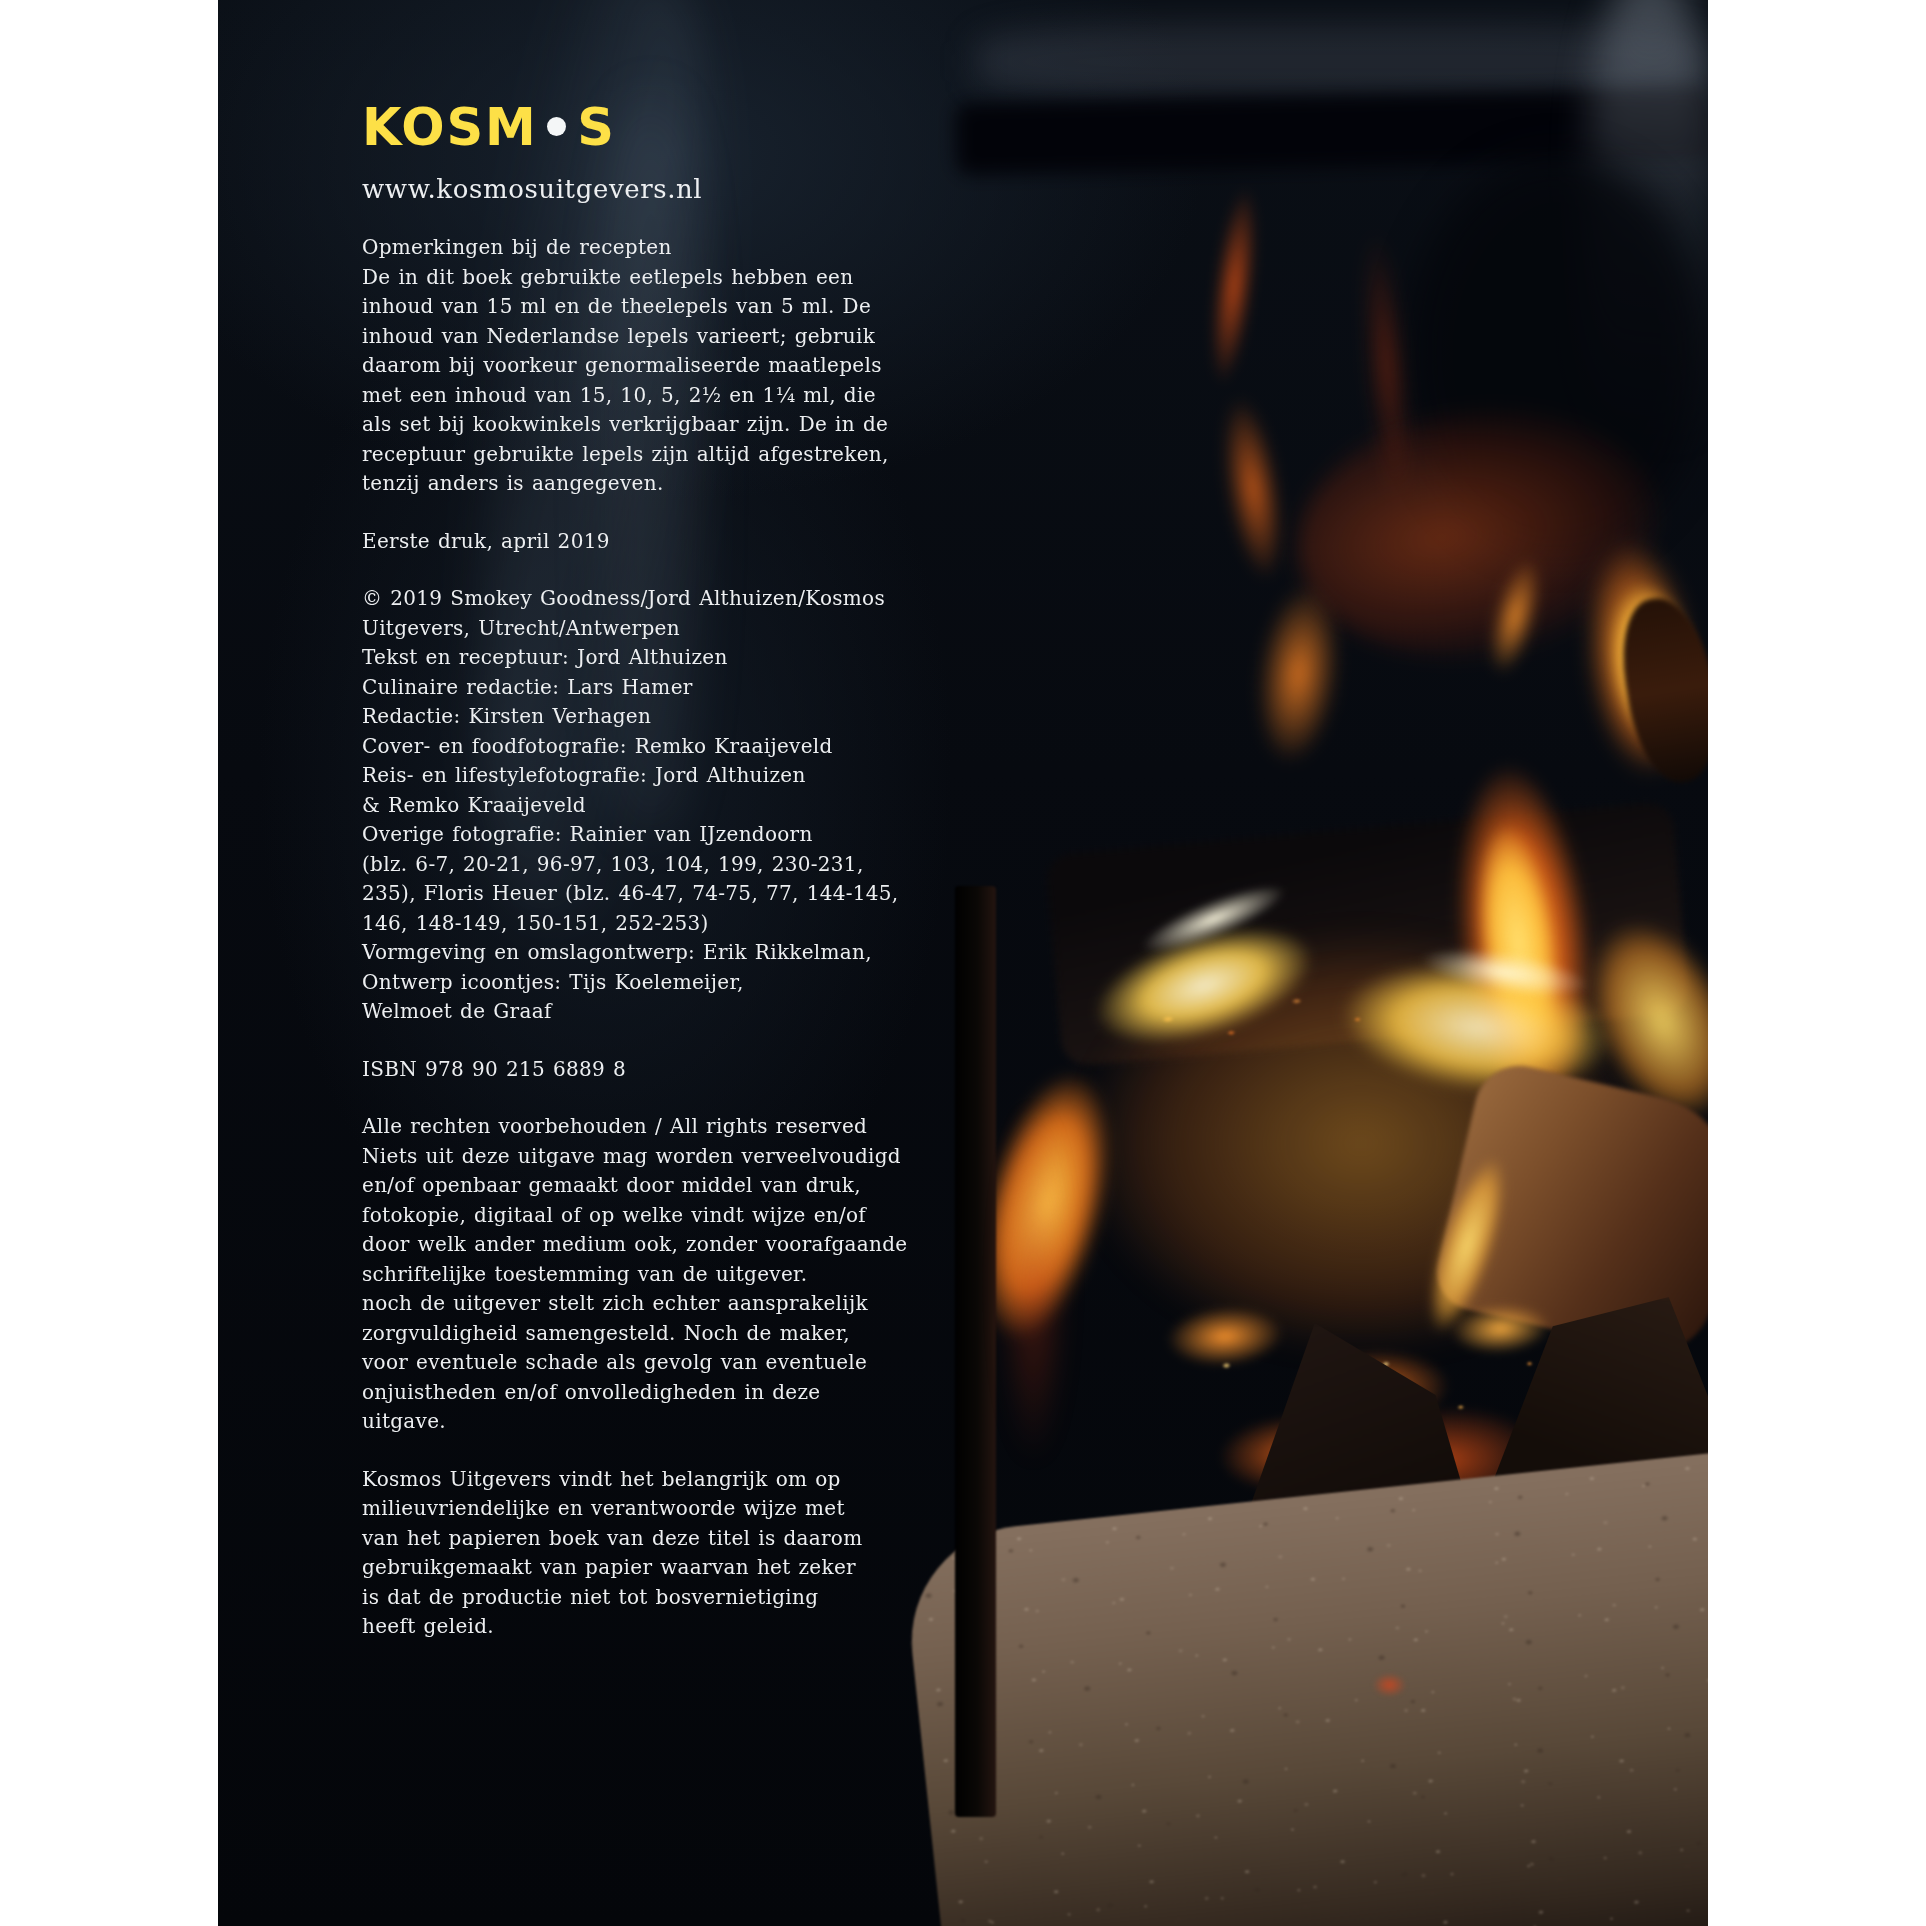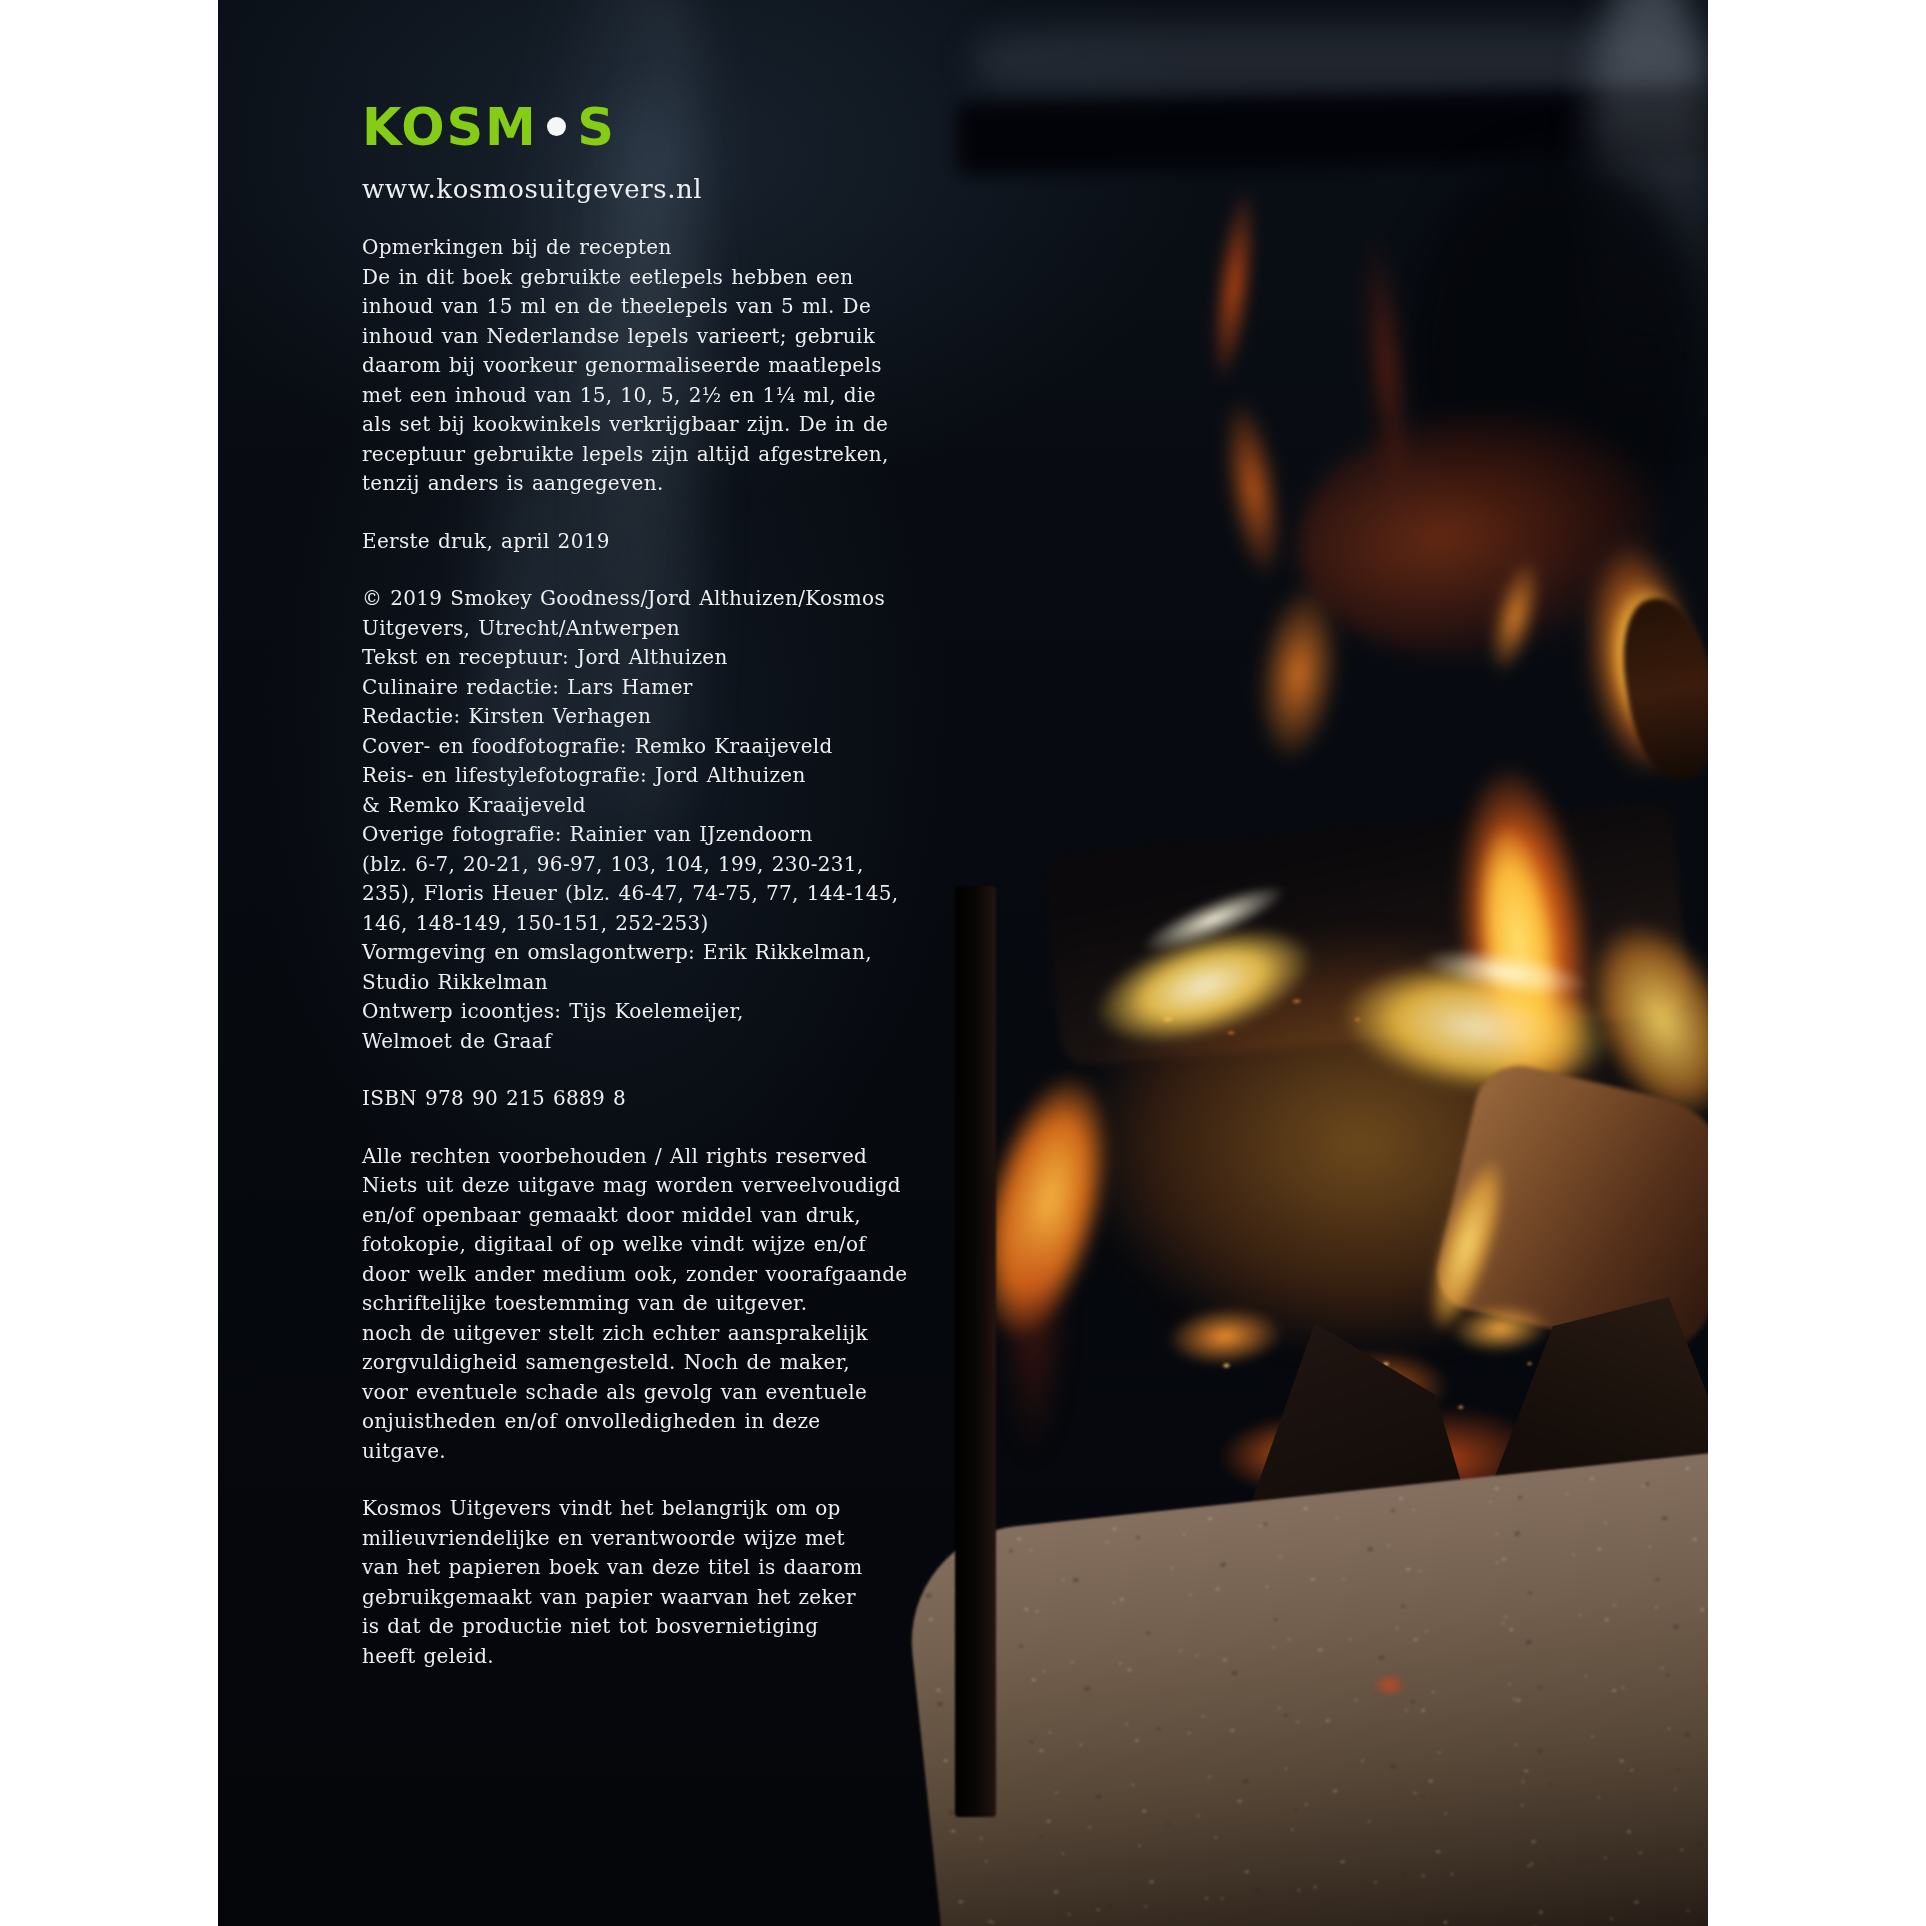--- a/index.html
+++ b/index.html
@@ -142,21 +142,21 @@
     background:linear-gradient(90deg,#000 0%,#0b0806 55%,#241510 100%);filter:blur(1.3px);}
   .grate-red-glow{left:774px;top:1053px;width:83px;height:462px;
     background:radial-gradient(closest-side,rgba(180,52,20,0.4),rgba(180,52,20,0) 78%);filter:blur(11.6px);}
   
   .content{
     position:absolute;left:144px;top:96px;width:642px;z-index:5;
     color:#edeff1;
   }
   .logo{
     font-family:"DejaVu Sans", sans-serif;font-weight:700;font-size:51px;
-    letter-spacing:1.9px;line-height:64px;color:#84cc16;white-space:nowrap;
+    letter-spacing:1.9px;line-height:64px;color:#fde047;white-space:nowrap;
   }
   .logo-dot{
     display:inline-block;width:19px;height:19px;border-radius:50%;
     background:#f4f6f7;vertical-align:9px;margin:0 11.6px 0 9px;
   }
   .website{
     font-size:26px;line-height:31px;letter-spacing:0.6px;margin-top:14px;margin-bottom:0;
     white-space:nowrap;
   }
   .para{margin-top:28px;font-size:20px;letter-spacing:0.3px;word-spacing:1.3px;}
@@ -230,21 +230,20 @@
         <div class="tline">Culinaire redactie: Lars Hamer</div>
         <div class="tline">Redactie: Kirsten Verhagen</div>
         <div class="tline">Cover- en foodfotografie: Remko Kraaijeveld</div>
         <div class="tline">Reis- en lifestylefotografie: Jord Althuizen</div>
         <div class="tline">&amp; Remko Kraaijeveld</div>
         <div class="tline">Overige fotografie: Rainier van IJzendoorn</div>
         <div class="tline">(blz. 6-7, 20-21, 96-97, 103, 104, 199, 230-231,</div>
         <div class="tline">235), Floris Heuer (blz. 46-47, 74-75, 77, 144-145,</div>
         <div class="tline">146, 148-149, 150-151, 252-253)</div>
         <div class="tline">Vormgeving en omslagontwerp: Erik Rikkelman,</div>
-        <div class="tline">Studio Rikkelman</div>
         <div class="tline">Ontwerp icoontjes: Tijs Koelemeijer,</div>
         <div class="tline">Welmoet de Graaf</div>
       </div>
     <div class="para">
         <div class="tline">ISBN 978 90 215 6889 8</div>
       </div>
     <div class="para">
         <div class="tline">Alle rechten voorbehouden / All rights reserved</div>
         <div class="tline">Niets uit deze uitgave mag worden verveelvoudigd</div>
         <div class="tline">en/of openbaar gemaakt door middel van druk,</div>

